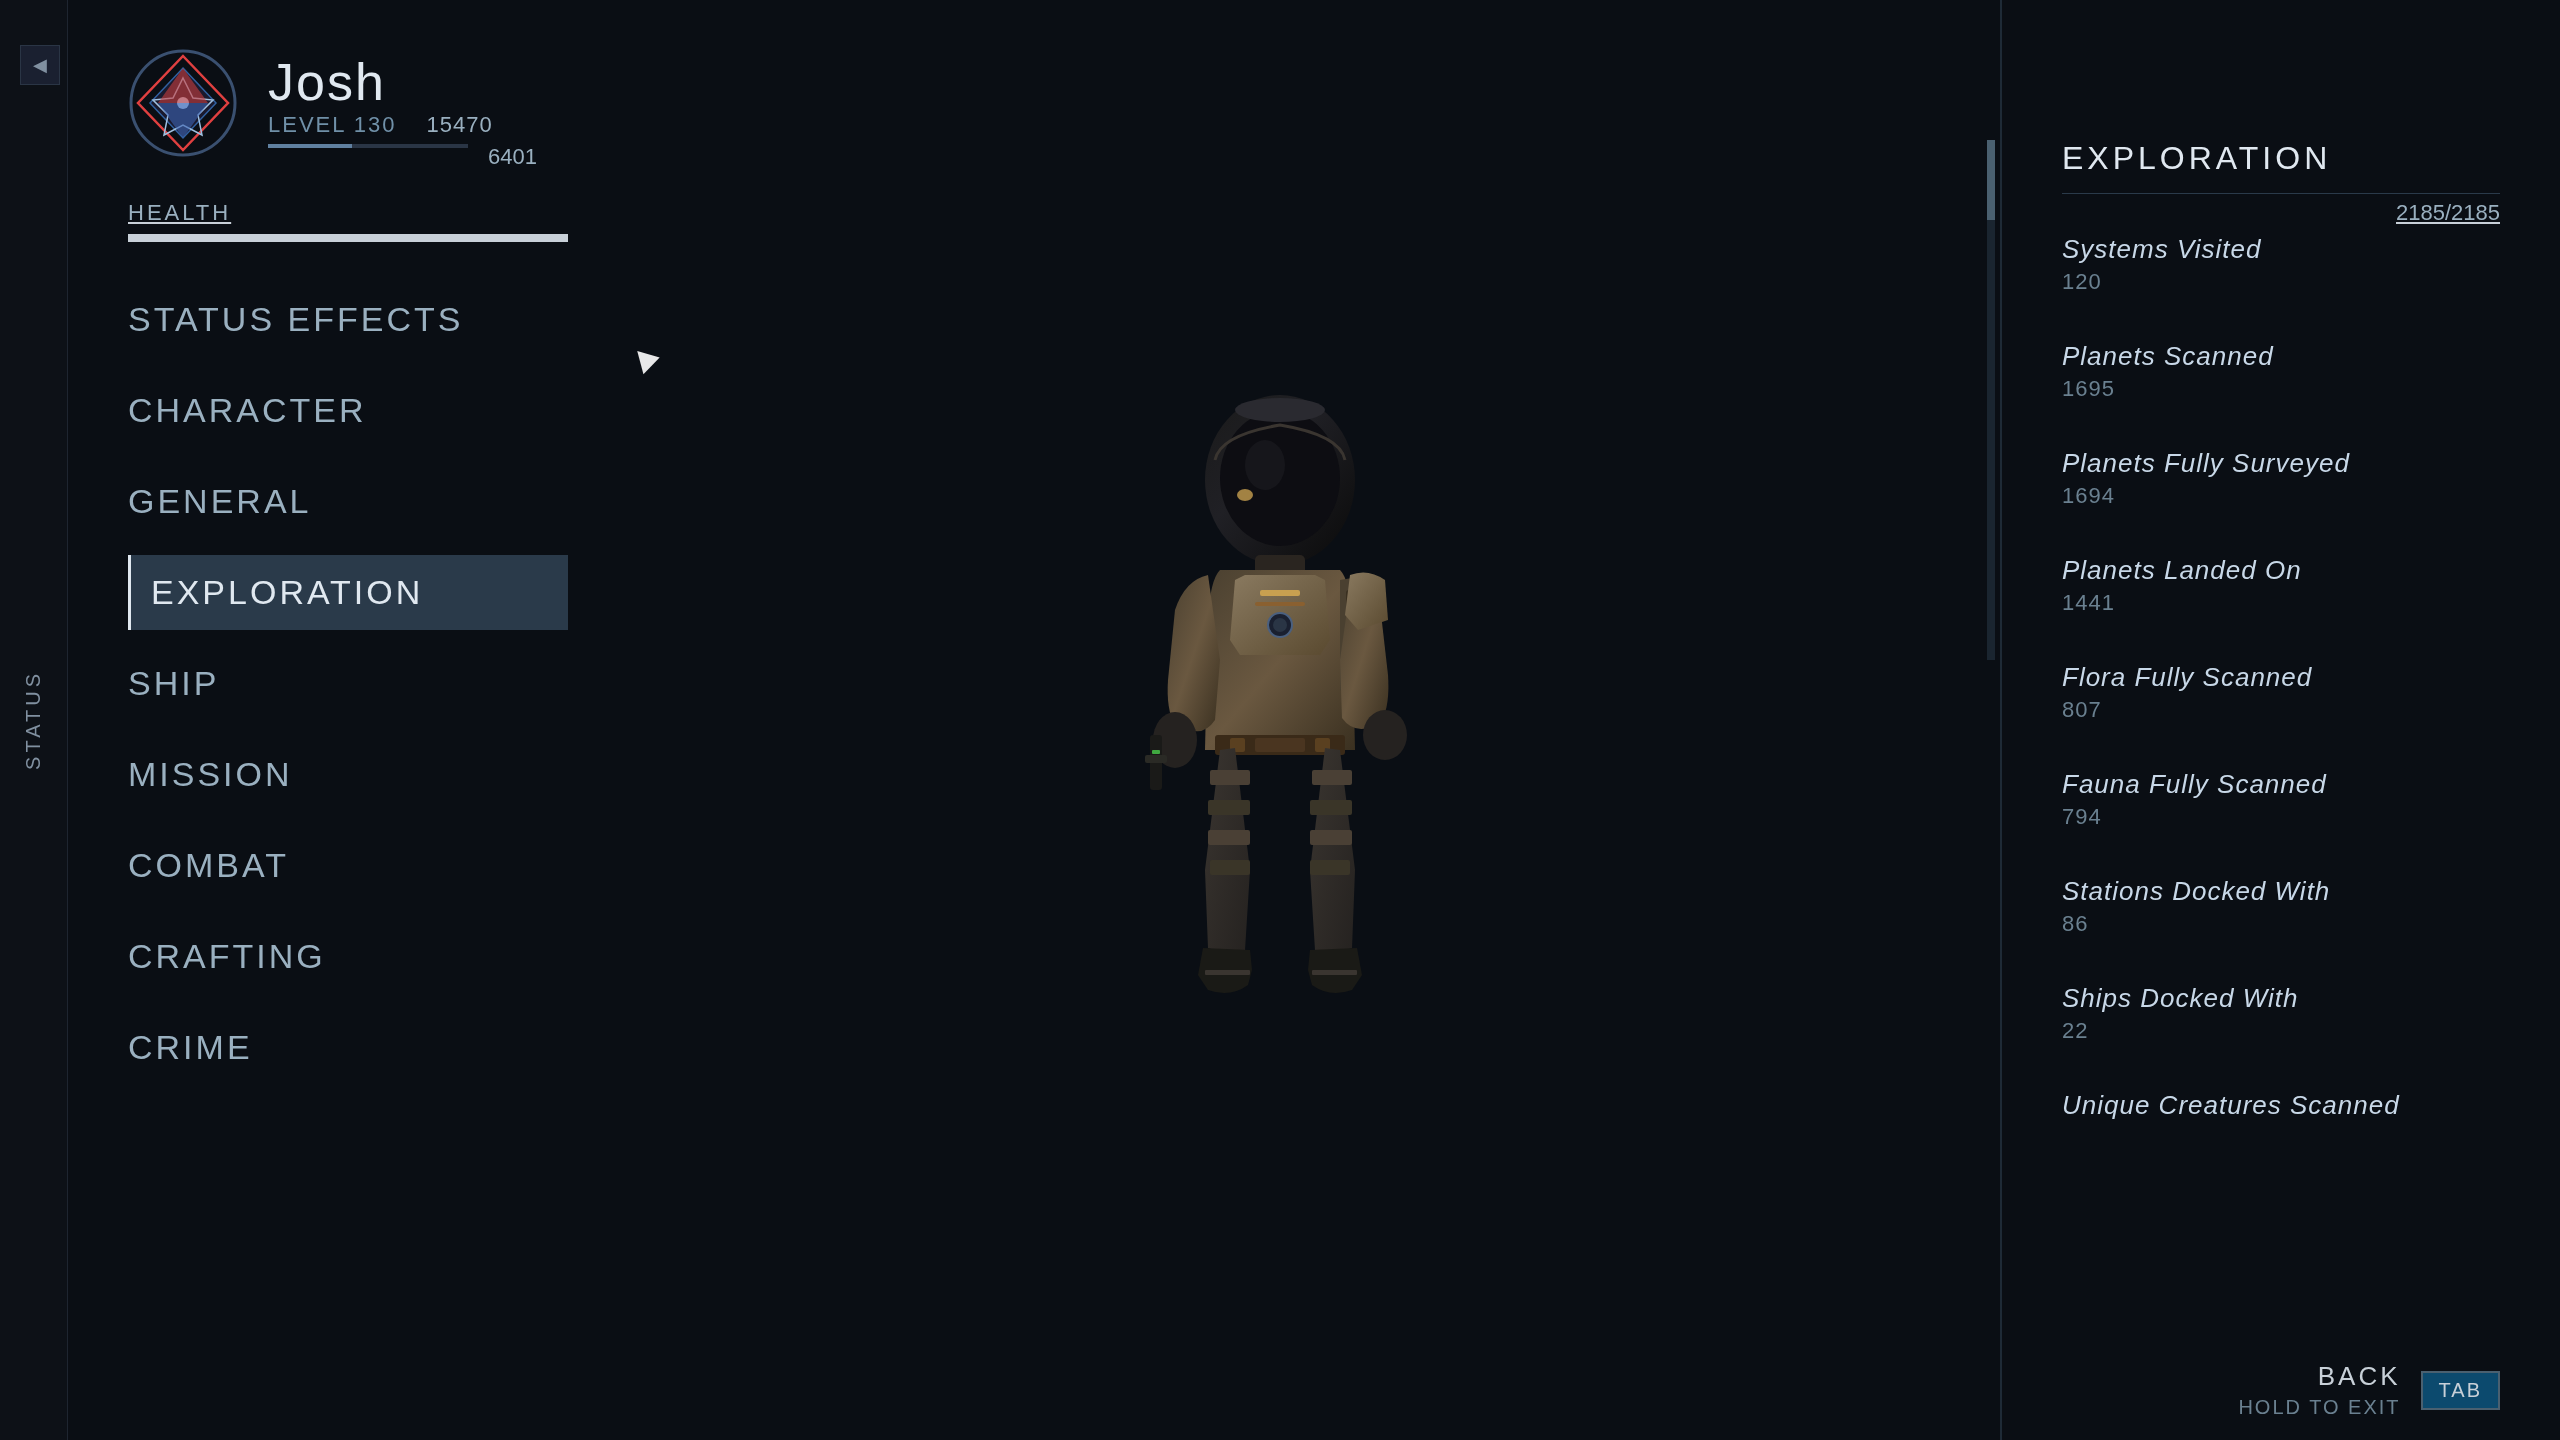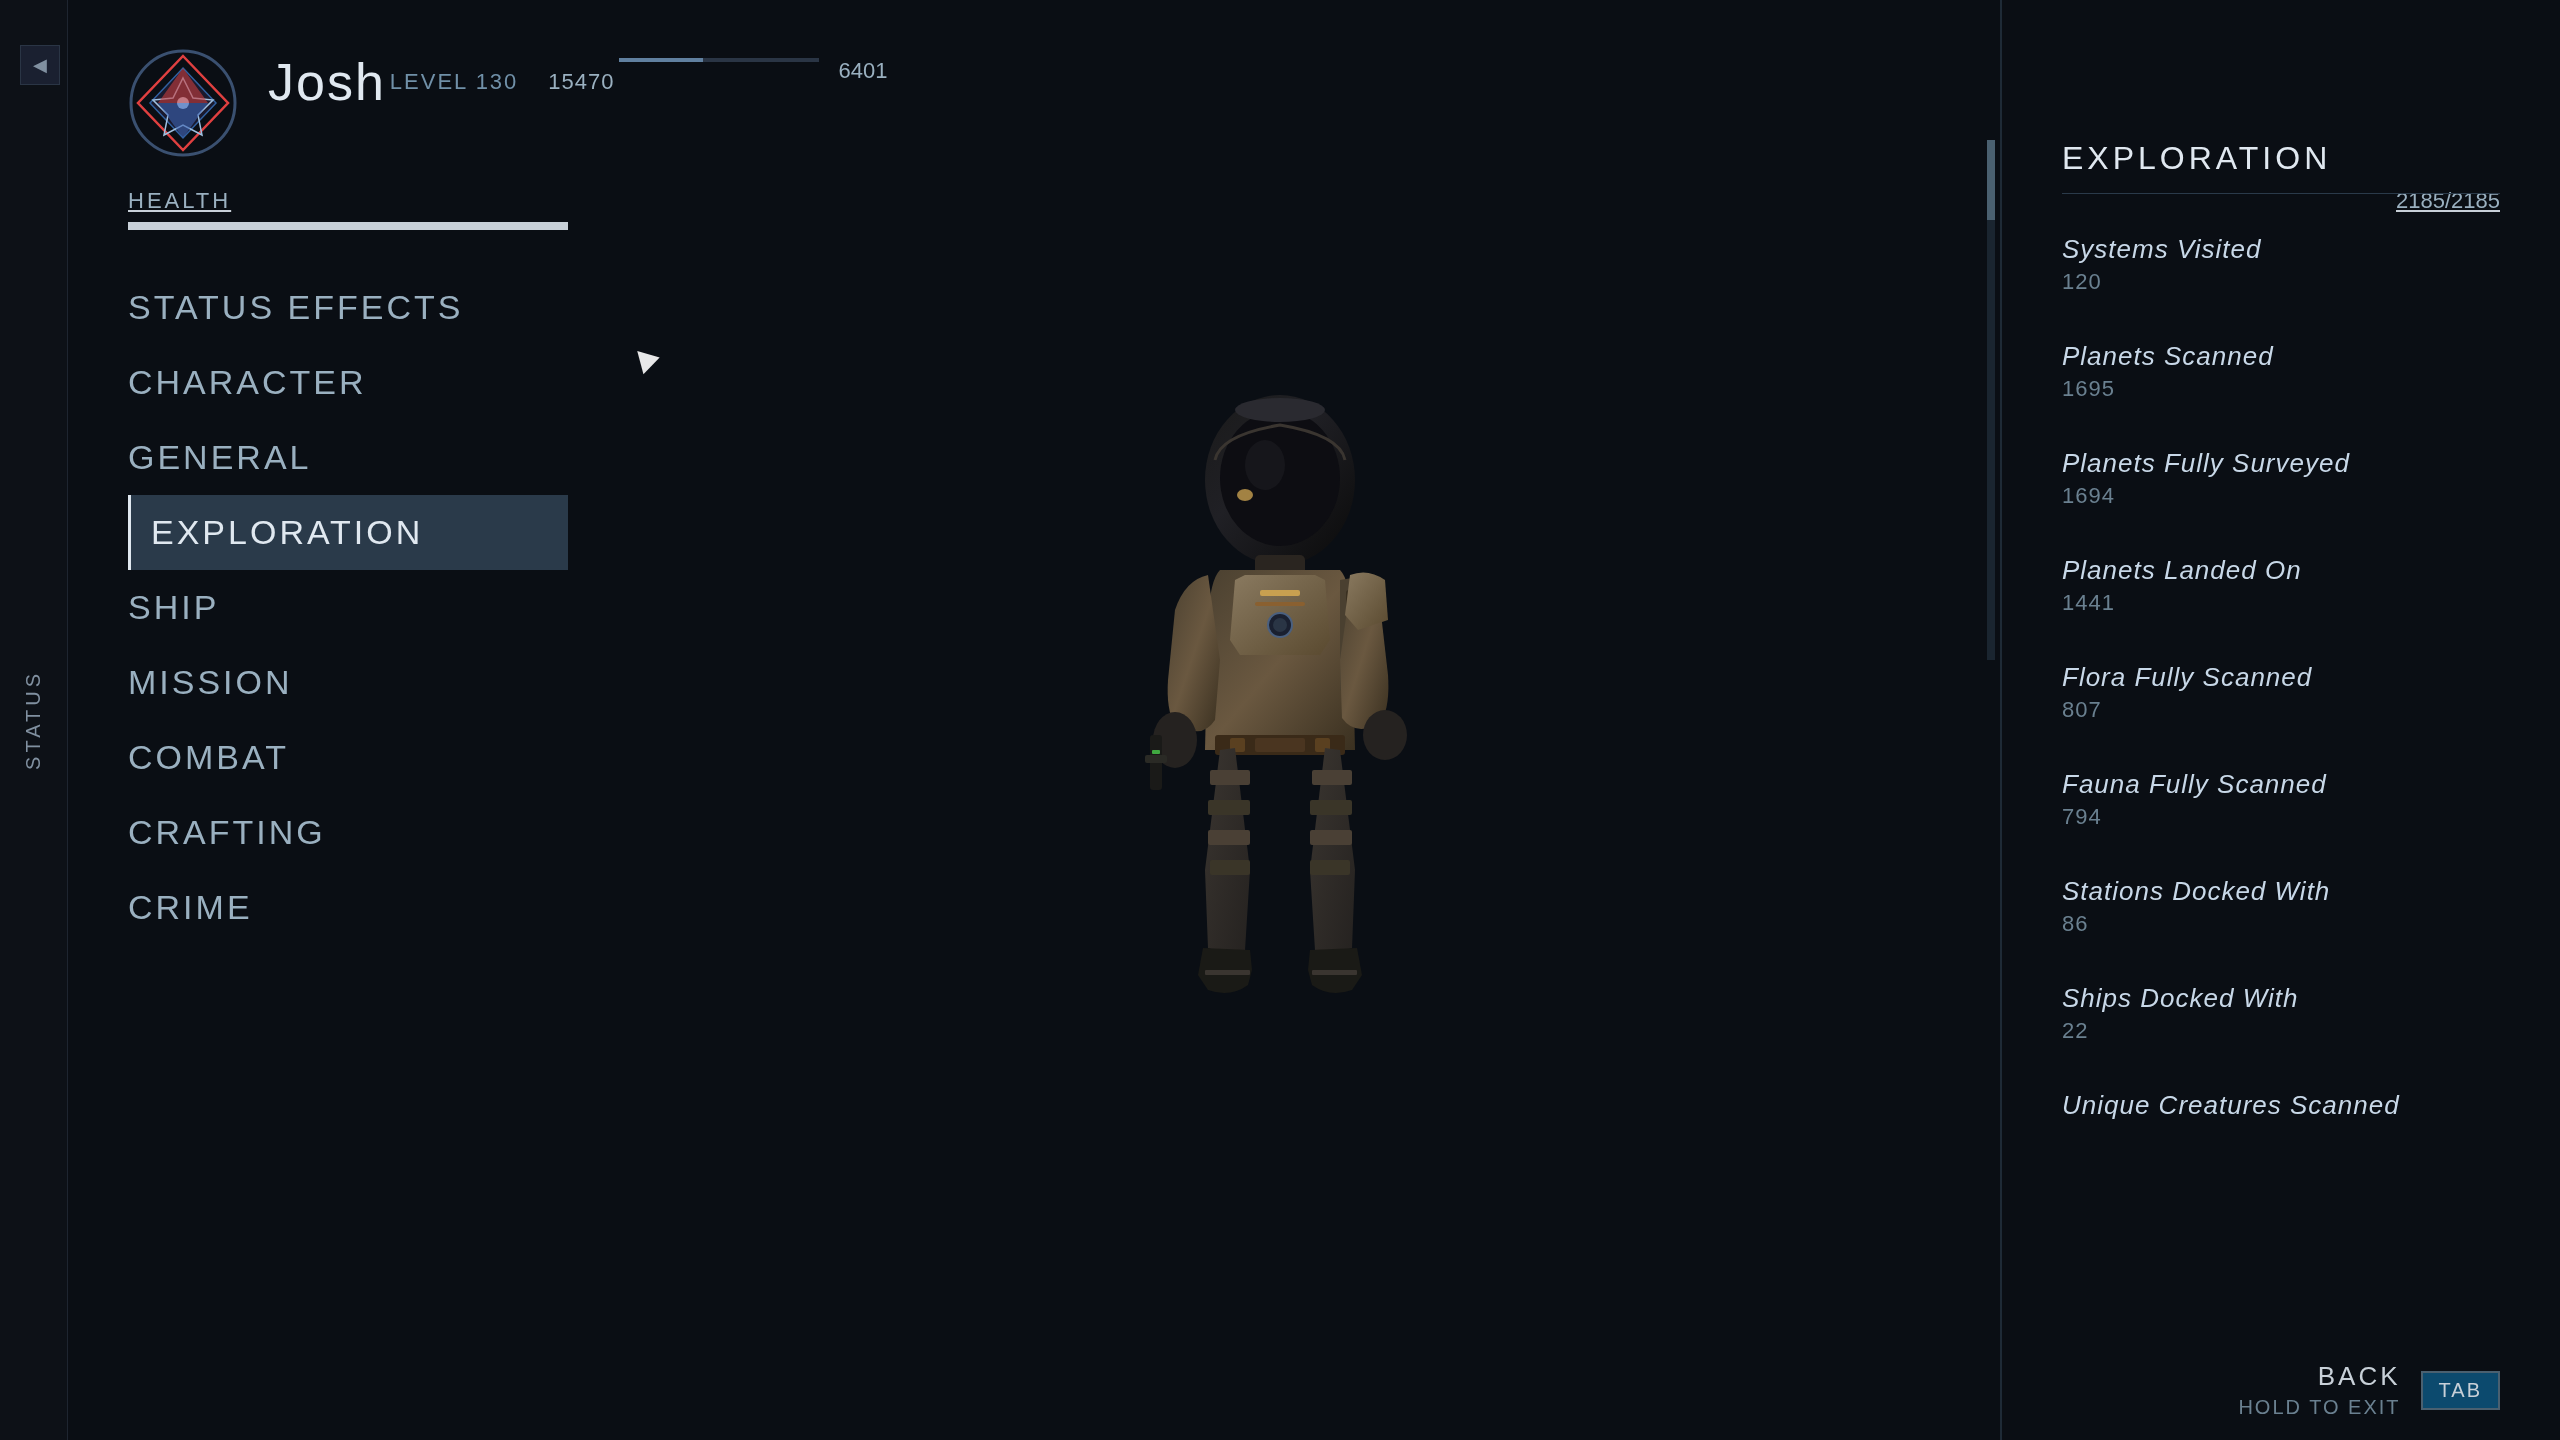--- a/index.html
+++ b/index.html
@@ -76,21 +76,21 @@
     }
 
     .avatar-icon {
       width: 110px;
       height: 110px;
       flex-shrink: 0;
     }
 
     .profile-info {
       display: flex;
-      flex-direction: row;
+      flex-direction: column;
       gap: 4px;
       padding-top: 8px;
     }
 
     .player-name {
       font-size: 52px;
       font-weight: 300;
       color: #e0e8f0;
       letter-spacing: 2px;
       line-height: 1;
@@ -169,21 +169,21 @@
       height: 100%;
       background: #c8d0d8;
       width: 100%;
     }
 
     
     .nav-menu {
       padding: 40px 0 0 60px;
       display: flex;
       flex-direction: column;
-      gap: 0;
+      gap: 16px;
     }
 
     .nav-item {
       font-size: 34px;
       letter-spacing: 3px;
       text-transform: uppercase;
       padding: 18px 30px 18px 0;
       color: #9ab0c0;
       cursor: pointer;
       width: 440px;

